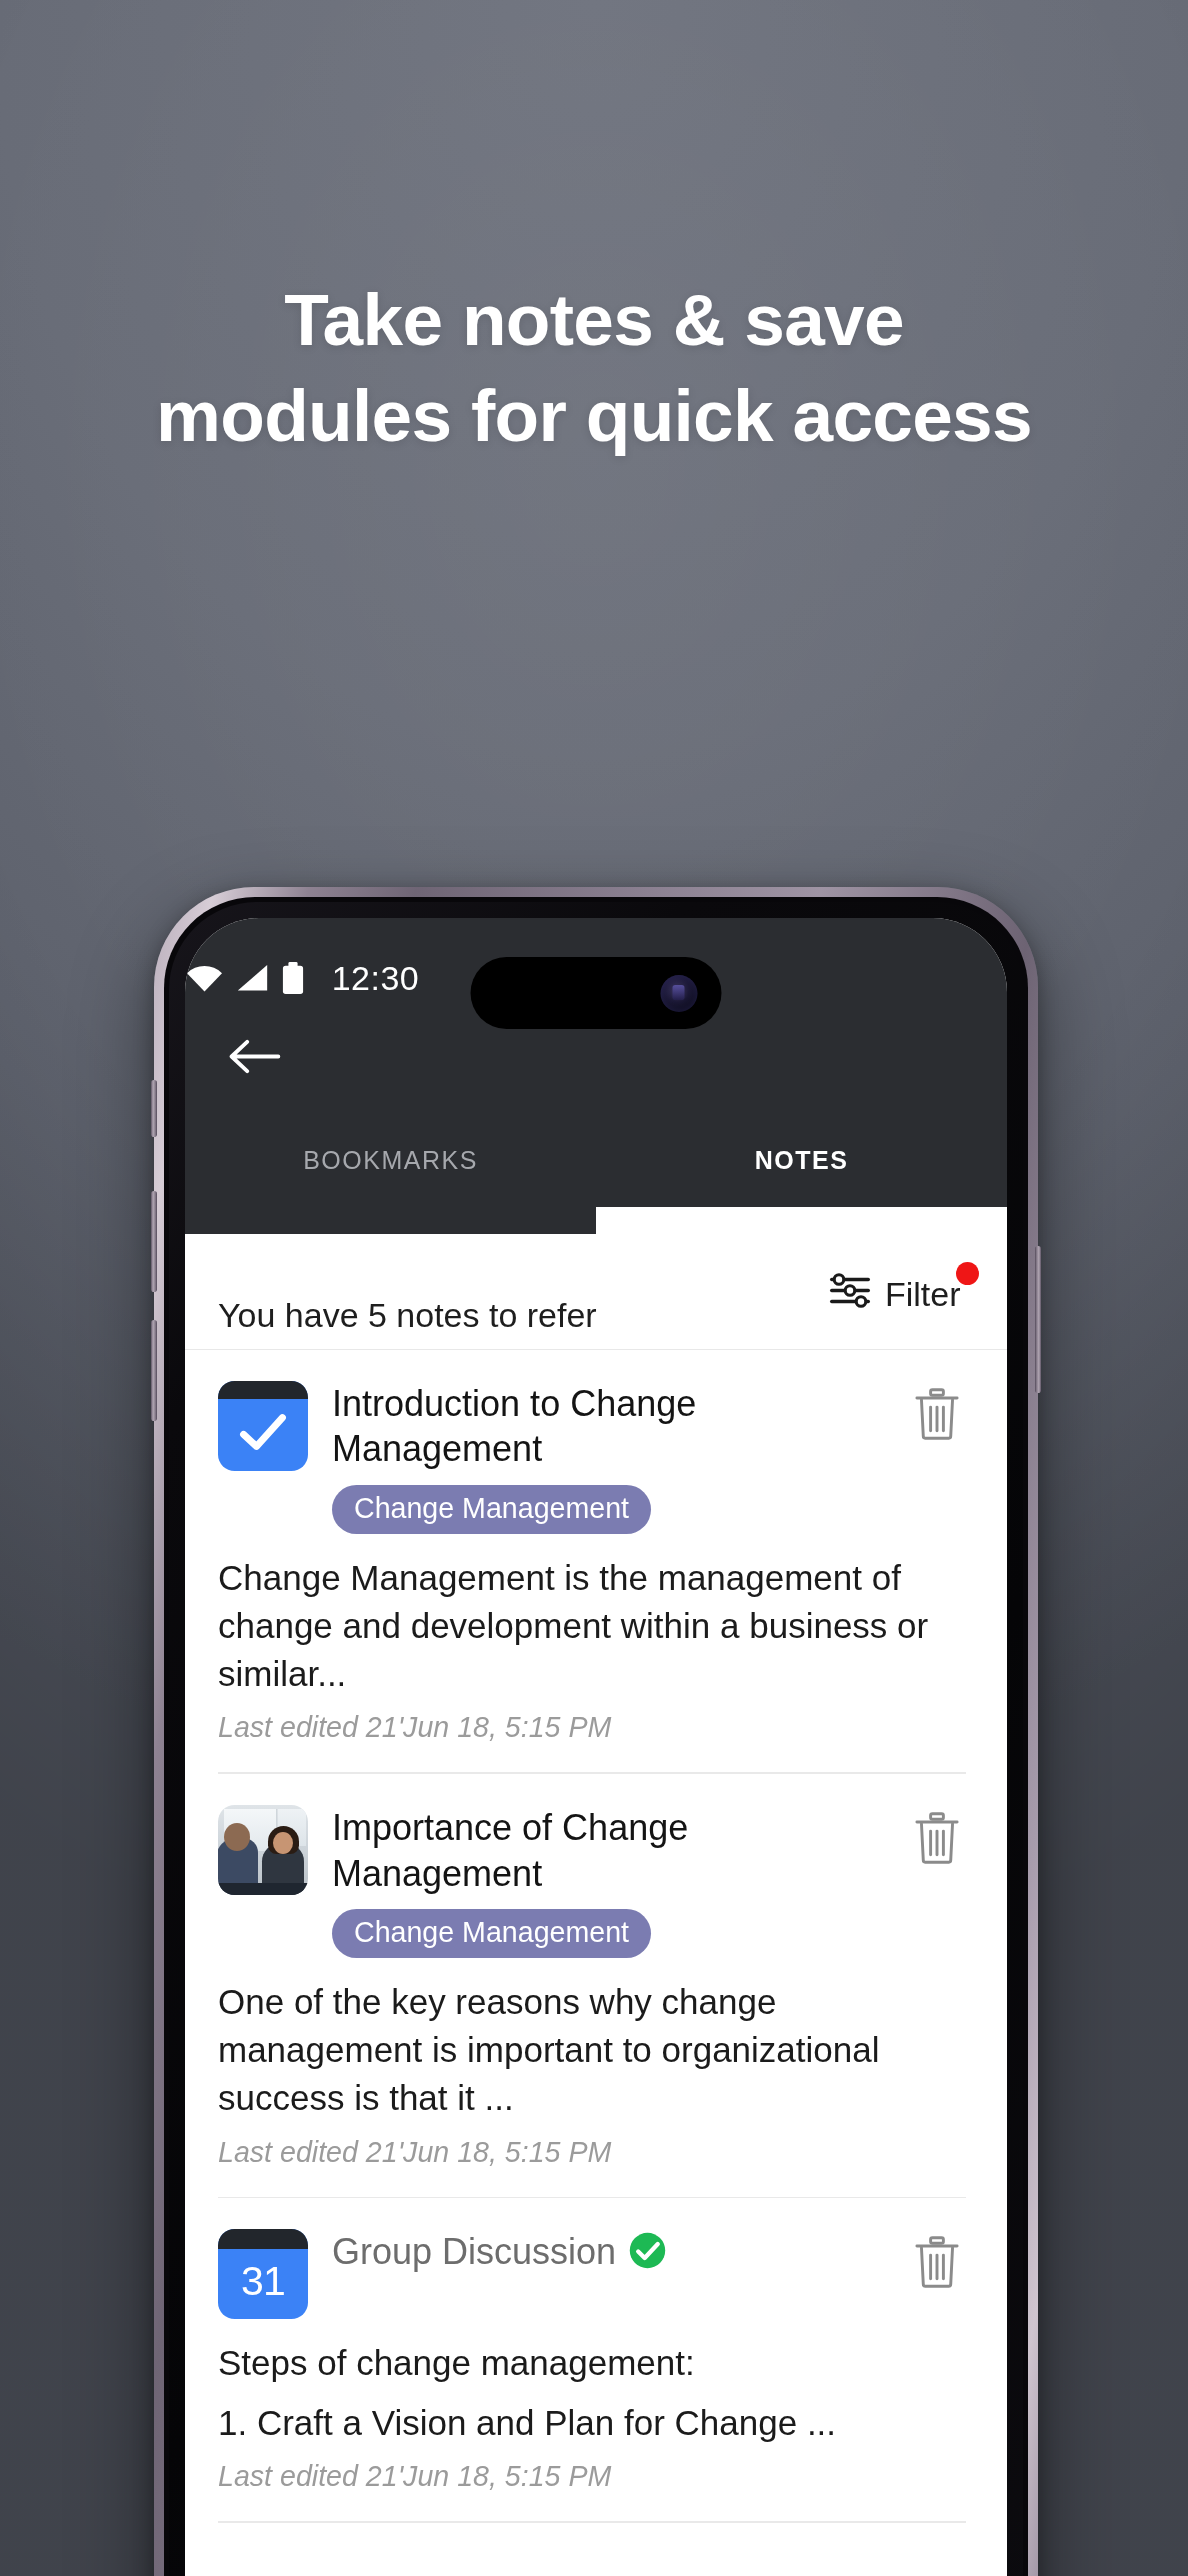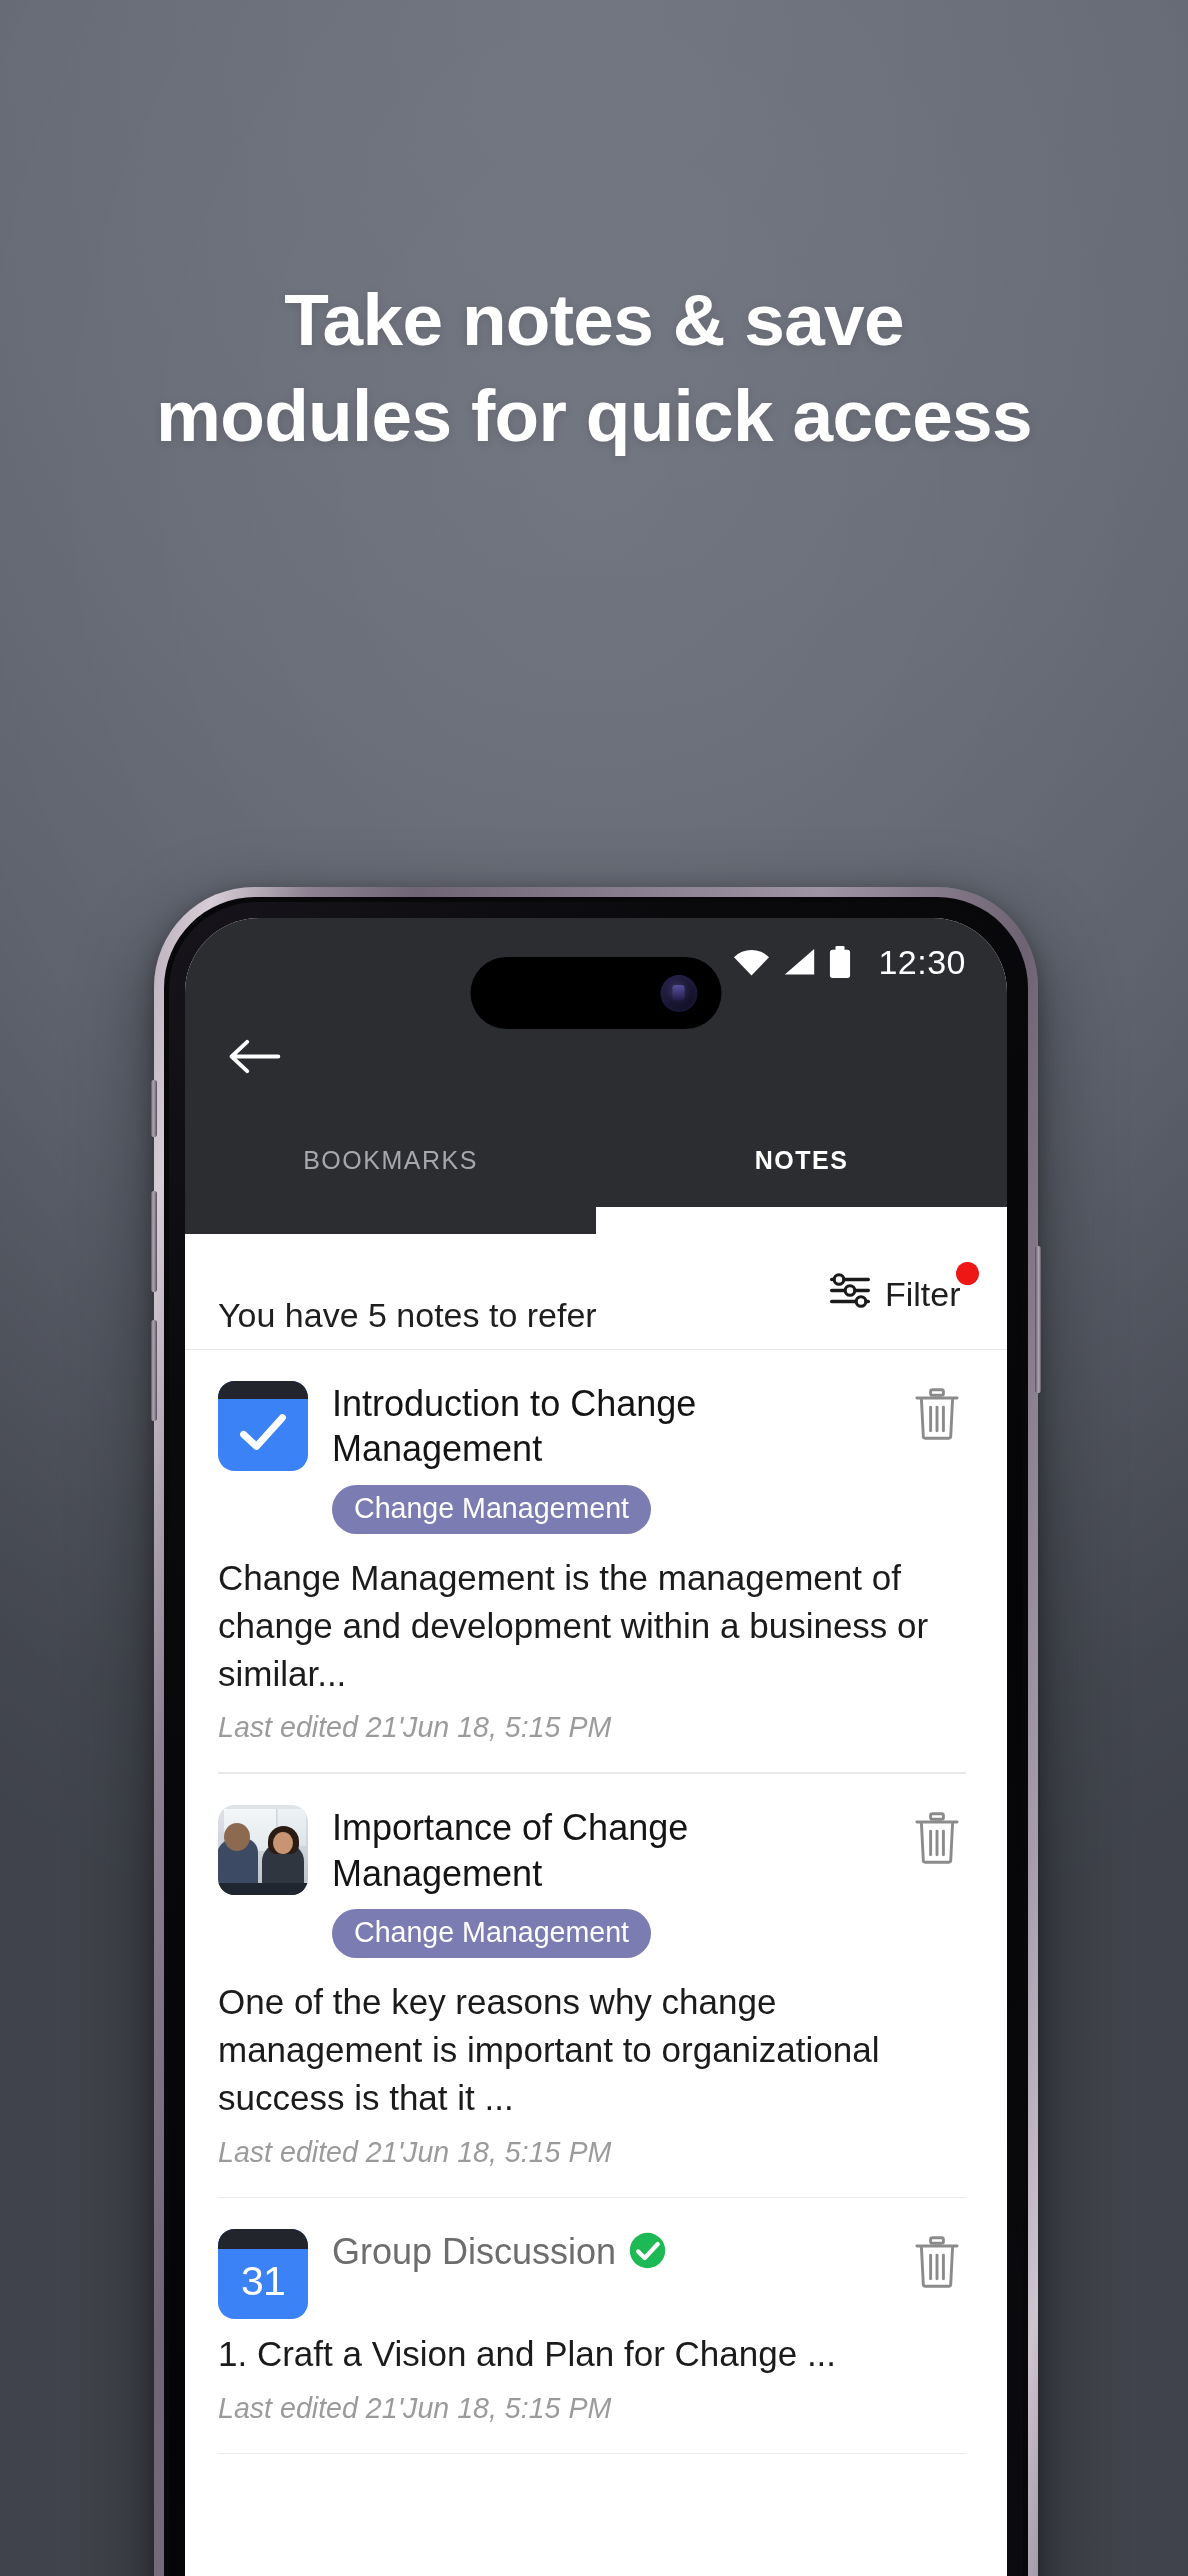--- a/index.html
+++ b/index.html
@@ -93,22 +93,22 @@
   .side-btn.right{ right:-2.8px;
     background:linear-gradient(90deg,#534a5a,#8a7f8e 30%,#b2a7b4 65%,#5f5566); }
 
   
   #appbar{
     position:absolute; left:0; top:0; right:0;
     height:316px;
     background:#2b2d31;
   }
   #statusbar{
-    position:absolute; top:0; left:0; right:0; height:88px;
-    display:flex; align-items:center; justify-content:flex-end;
+    position:absolute; top:16px; left:0; right:0; height:88px;
+    display:flex; align-items:center; 
     padding:0 41px 0 0;
     color:#fff;
   }
   #status-icons{ display:flex; align-items:center; gap:12px; }
   .sb-time{
     font-size:34px; font-weight:400; letter-spacing:0.5px;
     margin-left:14.7px; color:#fff;
   }
   svg.sb{ display:block; }
 
@@ -493,20 +493,21 @@
                 <rect x="19" y="3" width="14" height="6" rx="2"></rect>
                 <line x1="4" y1="12" x2="48" y2="12"></line>
                 <path d="M9 14 L11 54 A2 2 0 0 0 13 56 L39 56 A2 2 0 0 0 41 54 L43 14"></path>
                 <line x1="19" y1="22" x2="19" y2="48"></line>
                 <line x1="26" y1="22" x2="26" y2="48"></line>
                 <line x1="33" y1="22" x2="33" y2="48"></line>
               </g>
             </svg>
           </div>
         </div>
+        <div class="note-body">Steps of change management:</div>
         <div class="note-body" style="margin-top:11px;">1. Craft a Vision and Plan for Change ...</div>
         <div class="note-meta">Last edited 21'Jun 18, 5:15 PM</div>
       </div>
       <div class="note-divider"></div>
 
     </div>
   </div>
 </div>
 
 

